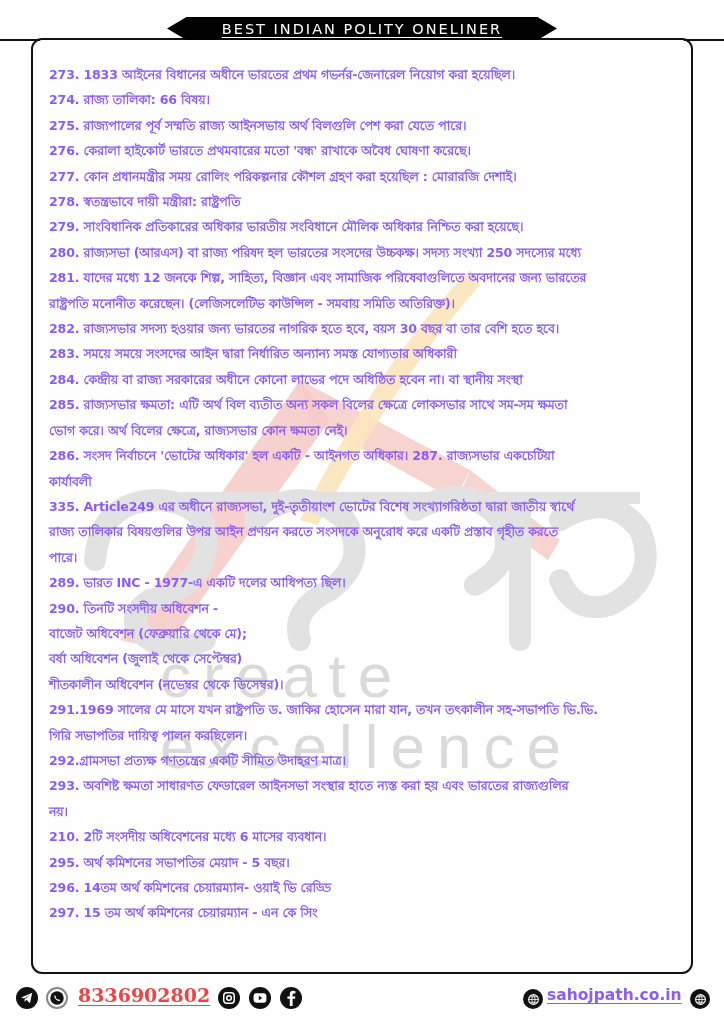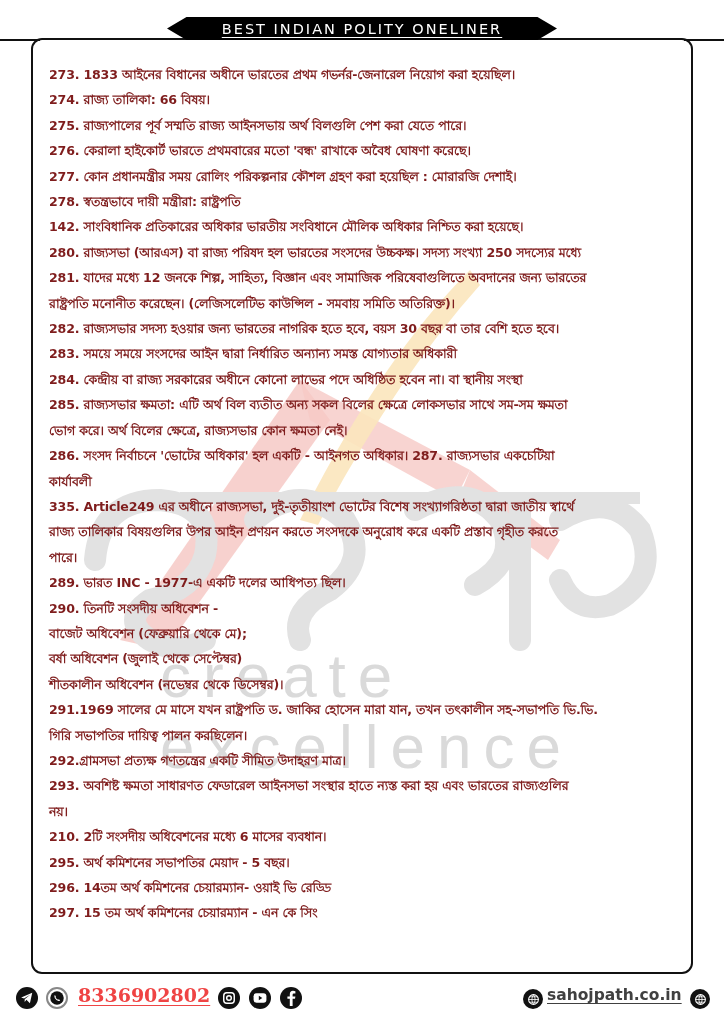--- a/index.html
+++ b/index.html
@@ -31,36 +31,36 @@
     .watermark { position: absolute; left: 0; top: 0; width: 584px; height: 1024px; pointer-events: none; z-index: 0; }
     .wm-excellence {
       position: absolute; left: 160px; top: 640px; font-family: "Liberation Sans", sans-serif;
       font-size: 62px; letter-spacing: 12px; color: #dadada; font-weight: normal;
     }
 
     
     .content { position: absolute; left: 49px; top: 62px; width: 630px; z-index: 2; }
     .line {
       font-family: "DejaVu Sans", sans-serif; font-size: 12.6px; font-weight: bold;
-      line-height: 25.4px; color: #7f1d1d; white-space: nowrap; letter-spacing: -0.2px;
+      line-height: 25.4px; color: #8b5cf6; white-space: nowrap; letter-spacing: -0.2px;
     }
 
     
     .footer { position: absolute; left: 0; top: 980px; width: 724px; height: 40px; }
     .f-icon {
       position: absolute; top: 987px; width: 22px; height: 22px; border-radius: 50%;
       background: #111; display: flex; align-items: center; justify-content: center;
     }
     .phone {
       position: absolute; left: 78px; top: 984px; font-family: "DejaVu Serif", serif;
       font-weight: bold; font-size: 19px; color: #ef4444; text-decoration: underline; text-underline-offset: 3px;
     }
     .website {
       position: absolute; left: 547px; top: 986px; font-family: "DejaVu Sans", sans-serif;
-      font-weight: bold; font-size: 15.5px; color: #404040; text-decoration: underline; text-underline-offset: 3px;
+      font-weight: bold; font-size: 15.5px; color: #8b5cf6; text-decoration: underline; text-underline-offset: 3px;
     }
   </style>
 </head>
 <body>
 
 <div class="watermark">
   <svg width="724" height="1024" viewBox="0 0 724 1024">
 
     <path d="M 120 640 L 300 380 L 330 420 L 165 650 Z" fill="#f6c9c6" opacity="0.85"></path>
     <path d="M 300 380 L 470 470 L 455 500 L 310 420 Z" fill="#f6c9c6" opacity="0.8"></path>
@@ -84,21 +84,21 @@
   <span class="banner-title">BEST INDIAN POLITY ONELINER</span>
 </div>
 
 <div class="content">
   <div class="line">273. 1833 আইনের বিধানের অধীনে ভারতের প্রথম গভর্নর-জেনারেল নিয়োগ করা হয়েছিল।</div>
   <div class="line">274. রাজ্য তালিকা: 66 বিষয়।</div>
   <div class="line">275. রাজ্যপালের পূর্ব সম্মতি রাজ্য আইনসভায় অর্থ বিলগুলি পেশ করা যেতে পারে।</div>
   <div class="line">276. কেরালা হাইকোর্ট ভারতে প্রথমবারের মতো 'বন্ধ' রাখাকে অবৈধ ঘোষণা করেছে।</div>
   <div class="line">277. কোন প্রধানমন্ত্রীর সময় রোলিং পরিকল্পনার কৌশল গ্রহণ করা হয়েছিল : মোরারজি দেশাই।</div>
   <div class="line">278. স্বতন্ত্রভাবে দায়ী মন্ত্রীরা: রাষ্ট্রপতি</div>
-  <div class="line">142. সাংবিধানিক প্রতিকারের অধিকার ভারতীয় সংবিধানে মৌলিক অধিকার নিশ্চিত করা হয়েছে।</div>
+  <div class="line">279. সাংবিধানিক প্রতিকারের অধিকার ভারতীয় সংবিধানে মৌলিক অধিকার নিশ্চিত করা হয়েছে।</div>
   <div class="line">280. রাজ্যসভা (আরএস) বা রাজ্য পরিষদ হল ভারতের সংসদের উচ্চকক্ষ। সদস্য সংখ্যা 250 সদস্যের মধ্যে</div>
   <div class="line">281. যাদের মধ্যে 12 জনকে শিল্প, সাহিত্য, বিজ্ঞান এবং সামাজিক পরিষেবাগুলিতে অবদানের জন্য ভারতের</div>
   <div class="line">রাষ্ট্রপতি মনোনীত করেছেন। (লেজিসলেটিভ কাউন্সিল - সমবায় সমিতি অতিরিক্ত)।</div>
   <div class="line">282. রাজ্যসভার সদস্য হওয়ার জন্য ভারতের নাগরিক হতে হবে, বয়স 30 বছর বা তার বেশি হতে হবে।</div>
   <div class="line">283. সময়ে সময়ে সংসদের আইন দ্বারা নির্ধারিত অন্যান্য সমস্ত যোগ্যতার অধিকারী</div>
   <div class="line">284. কেন্দ্রীয় বা রাজ্য সরকারের অধীনে কোনো লাভের পদে অধিষ্ঠিত হবেন না। বা স্থানীয় সংস্থা</div>
   <div class="line">285. রাজ্যসভার ক্ষমতা: এটি অর্থ বিল ব্যতীত অন্য সকল বিলের ক্ষেত্রে লোকসভার সাথে সম-সম ক্ষমতা</div>
   <div class="line">ভোগ করে। অর্থ বিলের ক্ষেত্রে, রাজ্যসভার কোন ক্ষমতা নেই।</div>
   <div class="line">286. সংসদ নির্বাচনে 'ভোটের অধিকার' হল একটি - আইনগত অধিকার। 287. রাজ্যসভার একচেটিয়া</div>
   <div class="line">কার্যাবলী</div>

